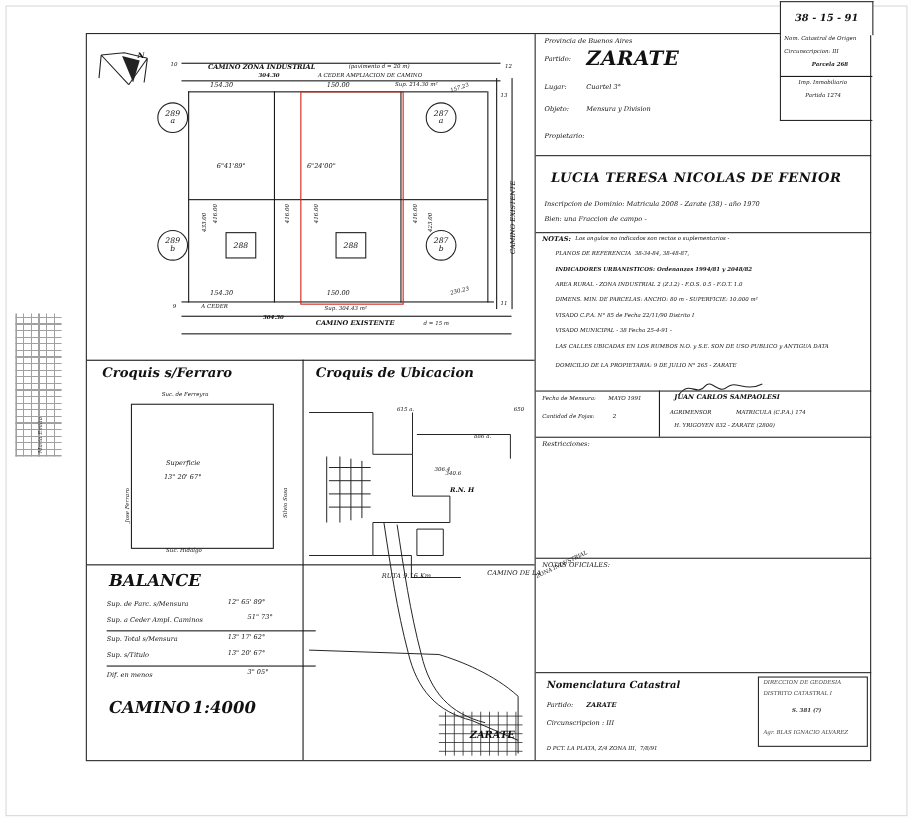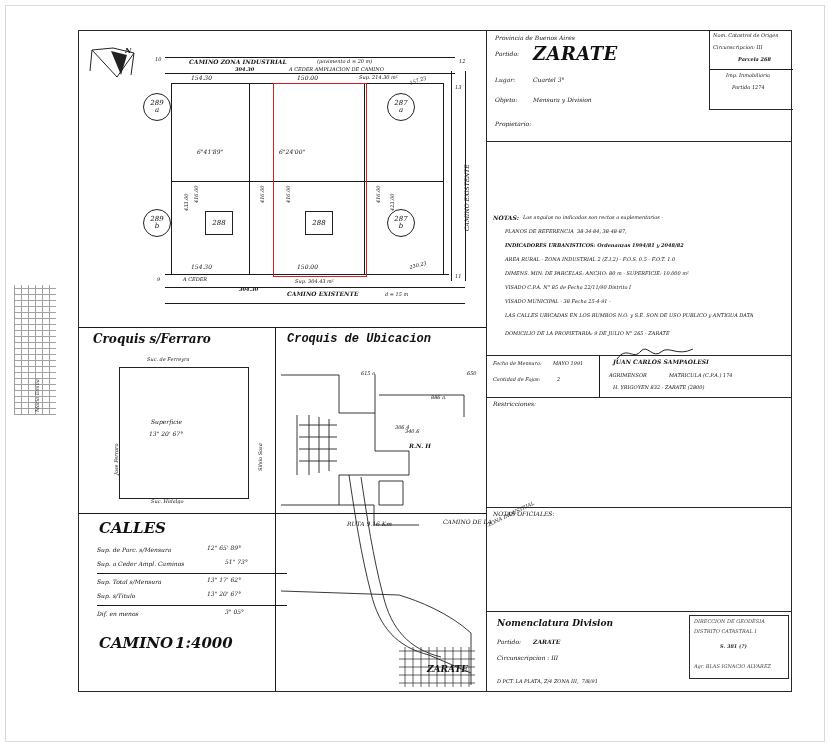--- a/index.html
+++ b/index.html
@@ -139,42 +139,42 @@
 
     <div class="abs" style="left:40px;top:336px;width:128px;height:130px;border:1.4px solid #222;"></div>
     <div class="txt hand tiny" style="left:68px;top:326px;">Suc. de Ferreyra</div>
     <div class="txt hand tiny" style="left:72px;top:468px;">Suc. Hidalgo</div>
     <div class="vtxt hand tiny" style="left:34px;top:444px;">Jose Ferraro</div>
     <div class="vtxt hand tiny" style="left:178px;top:440px;">Silvio Sosa</div>
     <div class="txt hand xs" style="left:72px;top:388px;">Superficie</div>
     <div class="txt hand xs" style="left:70px;top:400px;">13" 20' 67°</div>
 
     <div class="ln" style="left:0;top:482px;width:407px;height:1px;"></div>
-    <div class="txt hand xl bold" style="left:20px;top:490px;">CALLES</div>
+    <div class="txt hand xl bold" style="left:20px;top:490px;">BALANCE</div>
 
     <div class="txt hand xs" style="left:18px;top:516px;">Sup. de Parc. s/Mensura</div>
     <div class="txt hand xs" style="left:128px;top:514px;">12" 65' 89°</div>
     <div class="txt hand xs" style="left:18px;top:530px;">Sup. a Ceder Ampl. Caminos</div>
     <div class="txt hand xs" style="left:146px;top:528px;">51" 73°</div>
     <div class="ln" style="left:18px;top:542px;width:190px;height:1px;"></div>
 
     <div class="txt hand xs" style="left:18px;top:548px;">Sup. Total s/Mensura</div>
     <div class="txt hand xs" style="left:128px;top:546px;">13" 17' 62°</div>
     <div class="txt hand xs" style="left:18px;top:562px;">Sup. s/Titulo</div>
     <div class="txt hand xs" style="left:128px;top:560px;">13" 20' 67°</div>
     <div class="ln" style="left:18px;top:574px;width:190px;height:1px;"></div>
 
     <div class="txt hand xs" style="left:18px;top:580px;">Dif. en menos</div>
     <div class="txt hand xs" style="left:146px;top:578px;">3" 05°</div>
 
     <div class="txt hand xl bold" style="left:20px;top:605px;">CAMINO</div>
     <div class="txt hand xl bold" style="left:96px;top:605px;">1:4000</div>
 
     <div class="ln" style="left:196px;top:296px;width:1px;height:364px;"></div>
-    <div class="txt hand lg bold" style="left:208px;top:302px;font-family:Liberation Mono, monospace;">Croquis de Ubicacion</div>
+    <div class="txt hand lg bold" style="left:208px;top:302px;">Croquis de Ubicacion</div>
 
     <svg class="abs" style="left:200px;top:324px;" width="206" height="334" viewBox="0 0 206 334">
       <g stroke="#222" stroke-width="0.9" fill="none">
         <path d="M2 20 L60 20 L60 58"></path>
         <path d="M60 58 L96 58"></path>
         <path d="M96 20 L96 58 L96 96 L130 96"></path>
         <path d="M100 40 L185 40 L185 62"></path>
         <path d="M130 96 L130 120 L60 120"></path>
         <path d="M60 120 L60 150 L95 150"></path>
         <path d="M2 150 L60 150"></path>
@@ -227,22 +227,30 @@
 
         <div class="abs" style="left:222px;top:0;width:83px;height:78px;border-left:1px solid #2a2a2a;border-bottom:1px solid #2a2a2a;">
           <div class="txt hand tiny" style="left:3px;top:2px;">Nom. Catastral de Origen</div>
           <div class="txt hand tiny" style="left:3px;top:14px;">Circunscripcion: III</div>
           <div class="txt hand tiny bold" style="left:28px;top:26px;">Parcela 268</div>
           <div class="ln" style="left:0;top:38px;width:83px;height:1px;"></div>
           <div class="txt hand tiny" style="left:16px;top:42px;">Imp. Inmobiliario</div>
           <div class="txt hand tiny" style="left:22px;top:54px;">Partida 1274</div>
         </div>
 
-      </div>
-
+        <div class="abs" style="left:222px;top:-30px;width:83px;height:30px;border:1px solid #2a2a2a;border-bottom:none;background:#fff;display:flex;align-items:center;justify-content:center;">
+          <div class="hand md bold">38 - 15 - 91</div>
+        </div>
+      </div>
+
+      <div class="prow" style="top:110px;height:70px;">
+        <div class="txt hand lg bold cap" style="left:14px;top:14px;">LUCIA TERESA NICOLAS DE FENIOR</div>
+        <div class="txt hand xs" style="left:8px;top:42px;">Inscripcion de Dominio: Matricula 2008 - Zarate (38) - año 1970</div>
+        <div class="txt hand xs" style="left:8px;top:56px;">Bien: una Fraccion de campo -</div>
+      </div>
 
       <div class="prow" style="top:180px;height:144px;">
         <div class="txt hand xs bold" style="left:6px;top:4px;">NOTAS:</div>
         <div class="txt hand tiny" style="left:36px;top:4px;">Los angulos no indicados son rectos o suplementarios -</div>
         <div class="txt hand tiny" style="left:18px;top:18px;">PLANOS DE REFERENCIA  38-34-84, 38-48-87,</div>
         <div class="txt hand tiny bold" style="left:18px;top:32px;">INDICADORES URBANISTICOS: Ordenanzas 1994/81 y 2048/82</div>
         <div class="txt hand tiny" style="left:18px;top:46px;">AREA RURAL - ZONA INDUSTRIAL 2 (Z.I.2) - F.O.S. 0.5 - F.O.T. 1.0</div>
         <div class="txt hand tiny" style="left:18px;top:60px;">DIMENS. MIN. DE PARCELAS: ANCHO: 80 m - SUPERFICIE: 10.000 m²</div>
         <div class="txt hand tiny" style="left:18px;top:74px;">VISADO C.P.A. N° 85 de Fecha 22/11/90 Distrito I</div>
         <div class="txt hand tiny" style="left:18px;top:88px;">VISADO MUNICIPAL - 38 Fecha 25-4-91 -</div>
@@ -267,21 +275,21 @@
 
       <div class="prow" style="top:366px;height:110px;">
         <div class="txt hand xs" style="left:6px;top:4px;">Restricciones:</div>
       </div>
 
       <div class="prow" style="top:476px;height:104px;">
         <div class="txt hand xs" style="left:6px;top:4px;">NOTAS OFICIALES:</div>
       </div>
 
       <div class="prow" style="top:580px;height:80px;border-bottom:none;">
-        <div class="txt hand md bold" style="left:10px;top:8px;">Nomenclatura Division</div>
+        <div class="txt hand md bold" style="left:10px;top:8px;">Nomenclatura Catastral</div>
         <div class="txt hand xs" style="left:10px;top:28px;">Partido:</div>
         <div class="txt hand xs bold" style="left:46px;top:28px;">ZARATE</div>
         <div class="txt hand xs" style="left:10px;top:44px;">Circunscripcion : III</div>
         <div class="txt hand tiny" style="left:10px;top:68px;">D PCT. LA PLATA, Z/4 ZONA III,  7/8/91</div>
 
         <div class="abs" style="left:202px;top:4px;width:98px;height:62px;border:1px solid #2a2a2a;">
           <div class="txt hand tiny" style="left:4px;top:3px;color:#444;">DIRECCION DE GEODESIA</div>
           <div class="txt hand tiny" style="left:4px;top:13px;color:#444;">DISTRITO CATASTRAL I</div>
           <div class="txt hand tiny bold" style="left:30px;top:28px;color:#333;">S. 381 (?)</div>
           <div class="txt hand tiny" style="left:4px;top:48px;color:#444;">Agr. BLAS IGNACIO ALVAREZ</div>

